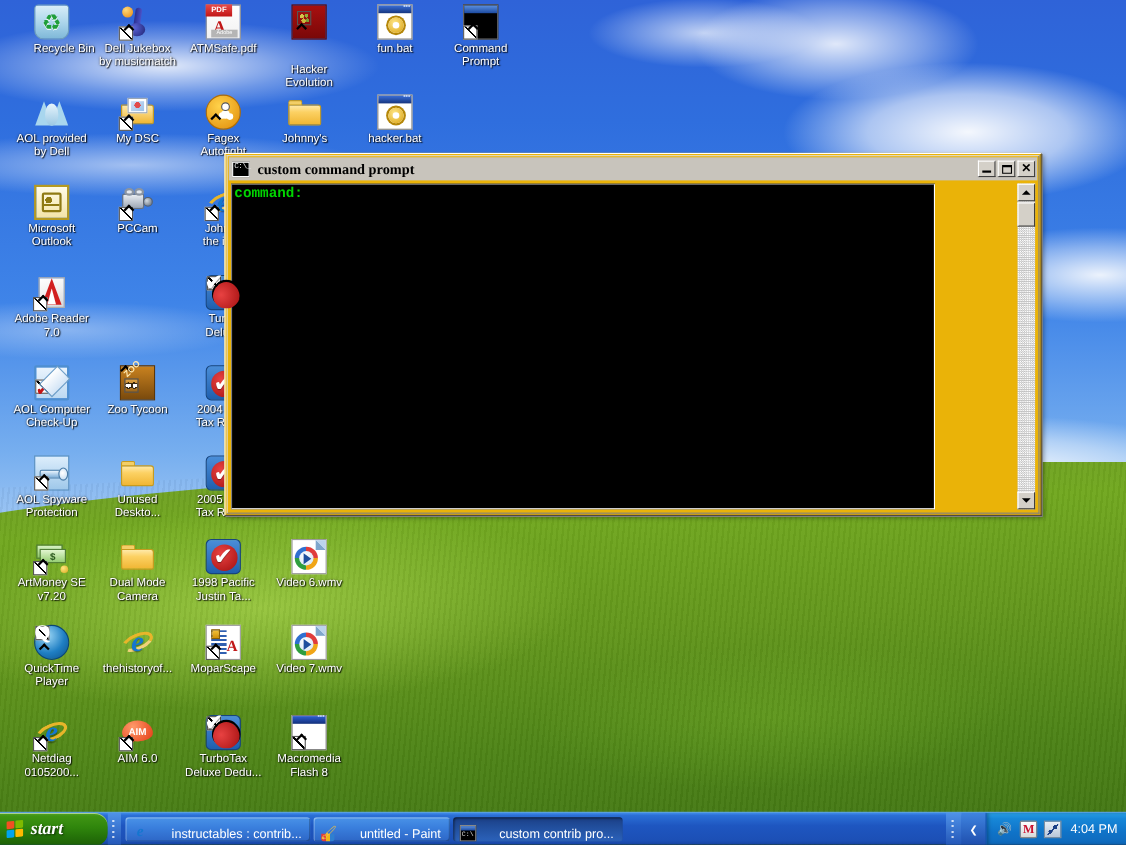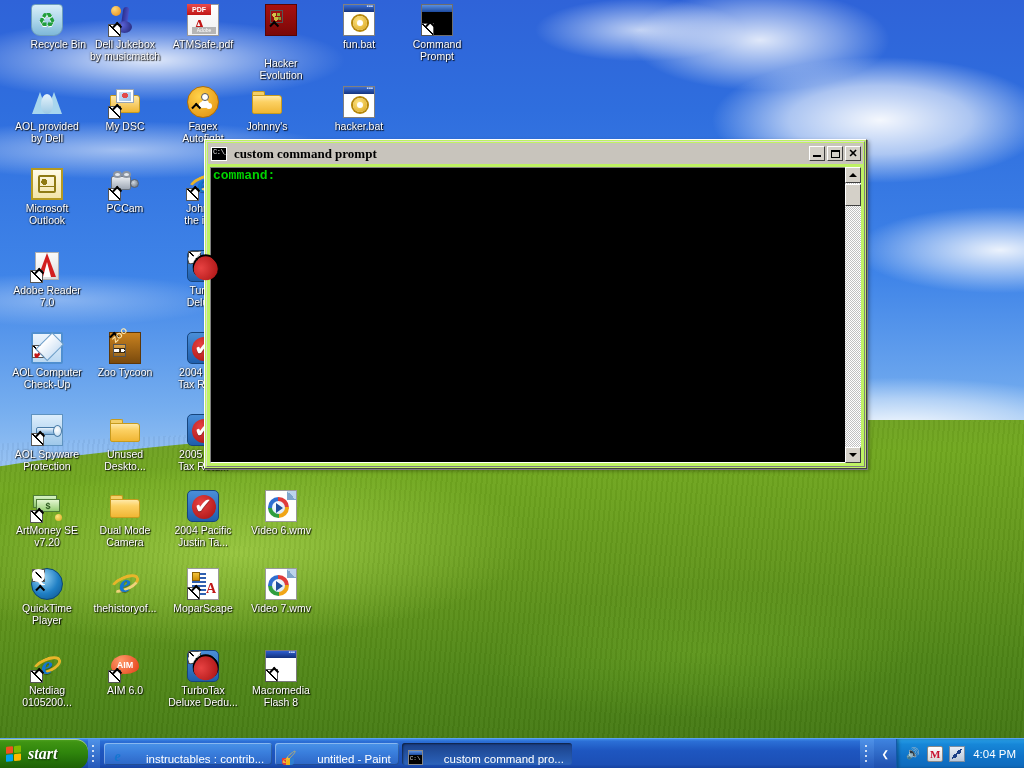--- a/index.html
+++ b/index.html
@@ -271,22 +271,22 @@
     border:3px solid #e8b52a; border-radius:50%; transform: rotate(-24deg); border-left-color:transparent; }
 
   .ic-spy { background: linear-gradient(180deg,#ddeefc,#9fc8ea); border:1px solid #5f93c0; }
   .ic-spy .t { position:absolute; left:4px; top:12px; width:20px; height:8px;
     background: linear-gradient(180deg,#eaf4fd,#7fb0da); border:1px solid #4a7ca8; border-radius:2px; }
   .ic-spy .h { position:absolute; left:21px; top:10px; width:9px; height:12px;
     background: radial-gradient(circle at 40% 40%, #fff, #bcd8ef); border-radius:50%; border:1px solid #4a7ca8; }
 
   
   #cmd-window {
-    position: absolute; left: 204px; top: 139px; width: 663px; height: 330px;
-    background: #bef264;
+    position: absolute; left: 204px; top: 139px; width: 743px; height: 330px;
+    background: #eab308;
     border-top: 1px solid #ffffff; border-left: 1px solid #ffffff;
     border-right: 1px solid #404040; border-bottom: 1px solid #404040;
     box-shadow: 1px 1px 0 #808080, 2px 2px 4px rgba(0,0,0,.35);
   }
   #cmd-window .inner-bevel {
     position:absolute; inset:1px; border-top:1px solid #dfdcd4; border-left:1px solid #dfdcd4;
     border-right:1px solid #808080; border-bottom:1px solid #808080; pointer-events:none;
   }
   .titlebar {
     position: absolute; left: 3px; top: 3px; right: 3px; height: 21px;
@@ -348,21 +348,21 @@
   }
 
   
   #taskbar {
     position: absolute; left: 0; bottom: 0; width: 1024px; height: 30px;
     background: linear-gradient(180deg, #3f8ae8 0%, #2b6fd6 8%, #1e56c0 40%, #1c4fb5 88%, #1642a0 100%);
     border-top: 1px solid #5ba2f0;
     display: flex; align-items: stretch;
   }
   #start-button {
-    width: 88px; height: 30px; position: relative; flex: none;
+    width: 98px; height: 30px; position: relative; flex: none;
     background: linear-gradient(180deg, #53a524 0%, #3f9413 10%, #2f850c 45%, #257209 72%, #1d5f06 100%);
     border-radius: 0 12px 12px 0;
     display: flex; align-items: center; padding-left: 6px;
     box-shadow: inset 0 1px 0 rgba(255,255,255,.5);
   }
   #start-button .flag {
     width: 17px; height: 17px; margin-right: 5px; position: relative; flex: none;
     transform: skewY(-6deg);
   }
   #start-button .flag i { position: absolute; width: 7px; height: 7px; border-radius: 1px; display:block; }
@@ -510,21 +510,21 @@
         <span class="ov"></span>
       </span>
       <div class="label" style="white-space: pre-line;">AOL provided
 by Dell</div>
     </div>
     <div class="dicon" style="left: 164px; top: 86px;">
       <span class="glyph ic-fagex sc"></span>
       <div class="label" style="white-space: pre-line;">Fagex
 Autofight</div>
     </div>
-    <div class="dicon" style="left: 228px; top: 86px;">
+    <div class="dicon" style="left: 238px; top: 86px;">
       <span class="glyph ic-folder">
         <span class="tab"></span>
         <span class="body"></span>
       </span>
       <div class="label" style="white-space: pre-line;">Johnny's</div>
     </div>
     <div class="dicon" style="left: 320px; top: 86px;">
       <span class="glyph ic-bat">
         <span class="bar"></span>
         <span class="gear"></span>
@@ -614,21 +614,21 @@
     <div class="dicon" style="left: 86px; top: 490px;">
       <span class="glyph ic-folder">
         <span class="tab"></span>
         <span class="body"></span>
       </span>
       <div class="label" style="white-space: pre-line;">Dual Mode
 Camera</div>
     </div>
     <div class="dicon" style="left: 164px; top: 490px;">
       <span class="glyph ic-turbo"></span>
-      <div class="label" style="white-space: pre-line;">2004 Pacific
+      <div class="label" style="white-space: pre-line;">1998 Pacific
 Justin Ta...</div>
     </div>
     <div class="dicon" style="left: 242px; top: 490px;">
       <span class="glyph ic-wmv">
         <span class="corner"></span>
         <span class="orb"></span>
       </span>
       <div class="label" style="white-space: pre-line;">Video 6.wmv</div>
     </div>
     <div class="dicon" style="left: 8px; top: 568px;">
@@ -738,21 +738,21 @@
       <div class="taskbtn">
         <span class="ticonmini tb-ie"></span>
         <span>instructables : contrib...</span>
       </div>
       <div class="taskbtn">
         <span class="ticonmini tb-paint"></span>
         <span>untitled - Paint</span>
       </div>
       <div class="taskbtn active">
         <span class="ticonmini tb-cmd"></span>
-        <span>custom command pro...</span>
+        <span>custom contrib pro...</span>
       </div>
     </div>
 
   <div id="tray-grip"></div>
   <div id="tray-toggle">
     <span>❮</span>
   </div>
 
   <div id="systray">
     <span class="tray-ico ti-vol"></span>

